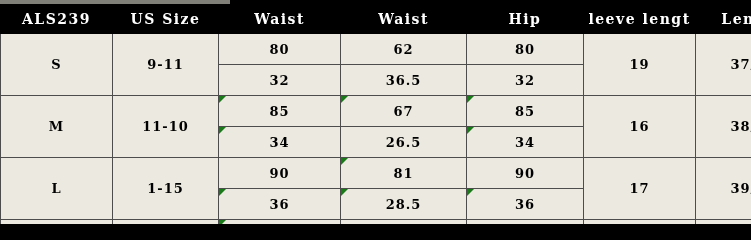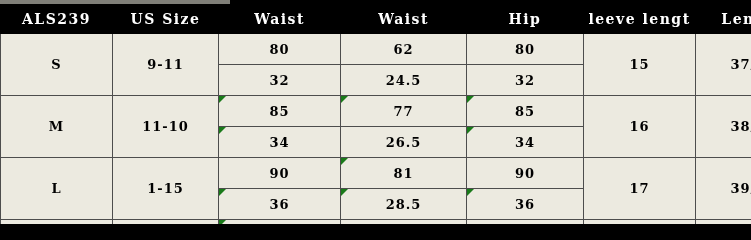--- a/index.html
+++ b/index.html
@@ -132,39 +132,39 @@
     </thead>
 
     <tbody>
 
       <tr>
         <td class="size-cell" rowspan="2">S</td>
         <td class="ussize-cell" rowspan="2">9-11</td>
         <td class="measure-cell">80</td>
         <td class="measure-cell">62</td>
         <td class="measure-cell">80</td>
-        <td class="merged-cell" rowspan="2">15</td>
+        <td class="merged-cell" rowspan="2">19</td>
         <td class="merged-cell" rowspan="2">37/38</td>
       </tr>
       <tr>
         <td class="measure-cell">32</td>
-        <td class="measure-cell">24.5</td>
+        <td class="measure-cell">36.5</td>
         <td class="measure-cell">32</td>
       </tr>
 
       <tr>
         <td class="size-cell" rowspan="2">M</td>
         <td class="ussize-cell" rowspan="2">11-10</td>
         <td class="measure-cell">
           <span class="green-flag"></span>
           <span>85</span>
         </td>
         <td class="measure-cell">
           <span class="green-flag"></span>
-          <span>77</span>
+          <span>67</span>
         </td>
         <td class="measure-cell">
           <span class="green-flag"></span>
           <span>85</span>
         </td>
         <td class="merged-cell" rowspan="2">16</td>
         <td class="merged-cell" rowspan="2">38/39</td>
       </tr>
       <tr>
         <td class="measure-cell">

